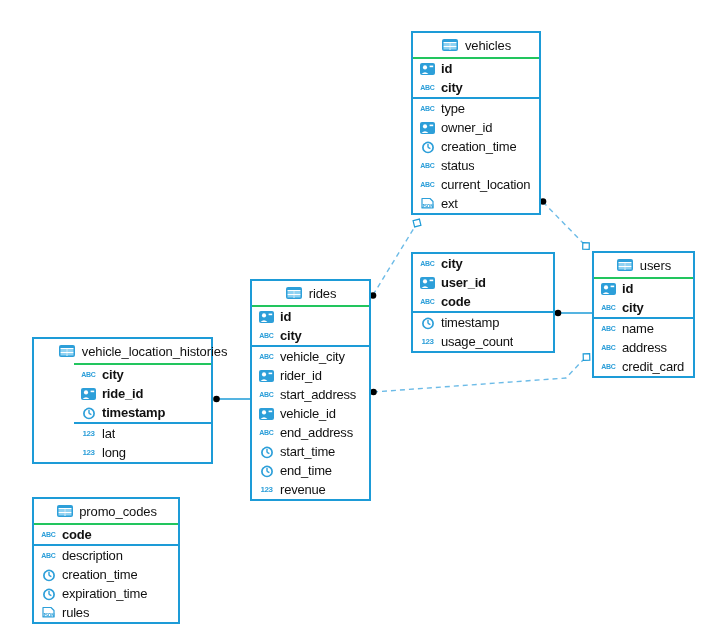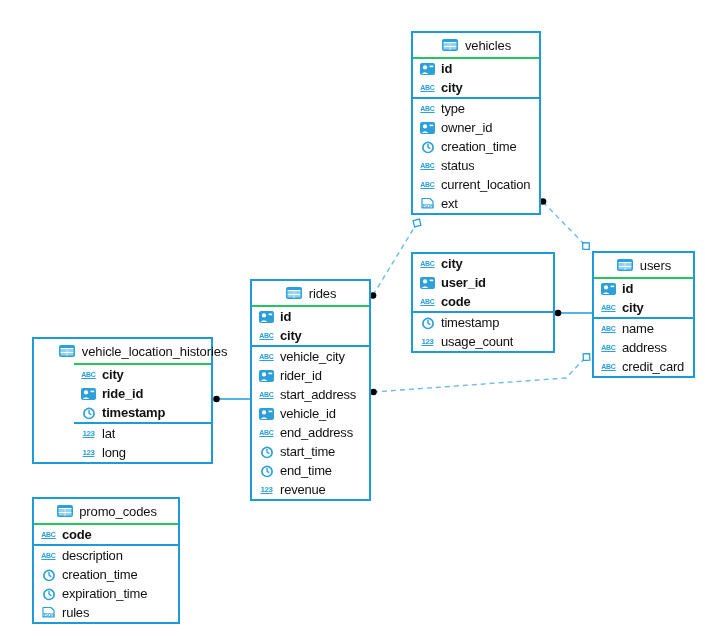--- a/index.html
+++ b/index.html
@@ -36,21 +36,20 @@
     white-space:nowrap;
   }
   .section-pk .col-row{font-weight:700;}
   .icon-cell{
     width:19px;flex-shrink:0;
     display:flex;align-items:center;justify-content:center;
   }
   .txt-icon{
     color:#2d9fd9;font-weight:700;font-size:7px;letter-spacing:-0.3px;
     font-family:"Liberation Sans",sans-serif;
-    text-decoration:underline;
   }
   .txt-icon.num{font-size:8px;letter-spacing:-0.5px;}
   .col-label{overflow:hidden;text-overflow:clip;}
 </style>
 </head>
 <body>
 
 <div id="canvas">
   <svg id="rel-layer" xmlns="http://www.w3.org/2000/svg" width="705" height="636">
       <g>

